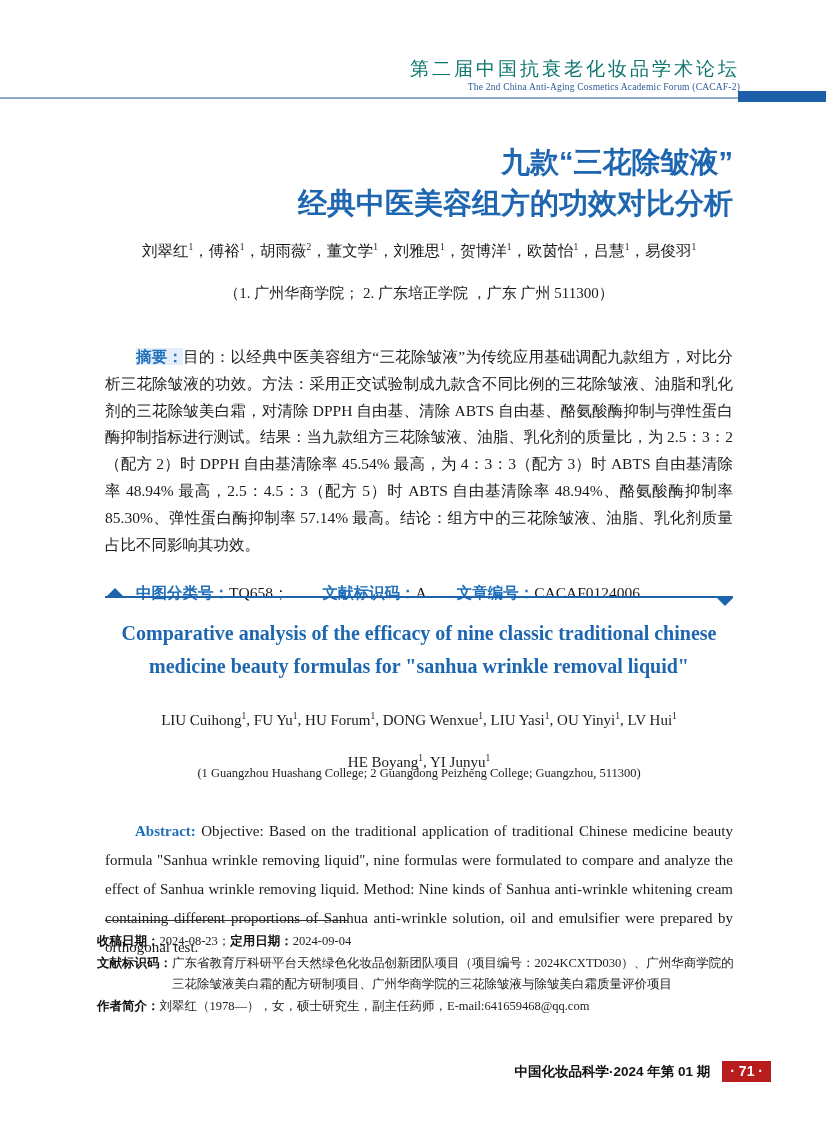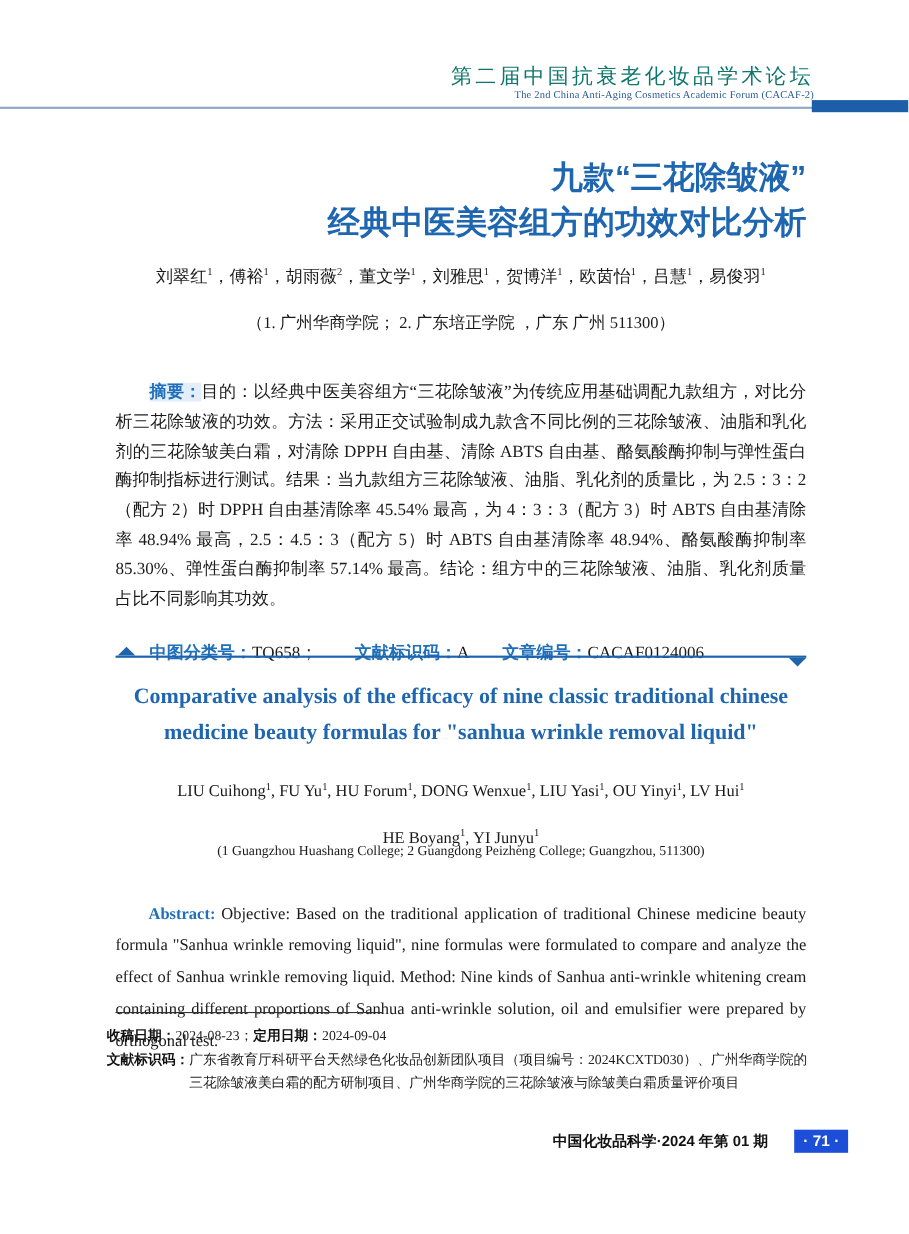--- a/index.html
+++ b/index.html
@@ -79,27 +79,27 @@
   
   .fn-divider{top:920px;left:105px;width:243px;height:1px;background:#333;}
   .footnotes{top:931px;left:97px;width:640px;font-size:12.5px;line-height:21.5px;color:#222;}
   .fn-row{display:flex;align-items:flex-start;}
   .fn-label{
     font-family:"Liberation Sans","DejaVu Sans",sans-serif;
     font-weight:bold;white-space:nowrap;flex:0 0 auto;color:#111;
   }
   .fn-value{flex:1 1 auto;}
   
-  .footer{top:1027px;right:55px;display:flex;align-items:center;gap:24px;margin-left:16px;}
+  .footer{top:1061px;right:55px;display:flex;align-items:center;gap:12px;margin-left:16px;}
   .footer-journal{
     font-family:"Liberation Sans","DejaVu Sans",sans-serif;
     font-weight:bold;font-size:13.5px;color:#111;
   }
   .footer-page{
-    background:#1d4ed8;color:#ffffff;
+    background:#b91c1c;color:#ffffff;
     font-family:"Liberation Sans","DejaVu Sans",sans-serif;
     font-weight:bold;font-size:14px;
     padding:2px 8px 3px 8px;
   }
 </style>
 </head>
 <body>
 
 <div class="page">
 
@@ -146,20 +146,24 @@
 
   <div class="abs footnotes">
     <div class="fn-row">
       <span class="fn-label">收稿日期：</span>
         <span class="fn-value"><span>2024-08-23；</span><span class="fn-label">定用日期：</span><span>2024-09-04</span></span>
     </div>
     <div class="fn-row">
       <span class="fn-label">文献标识码：</span>
         <span class="fn-value">广东省教育厅科研平台天然绿色化妆品创新团队项目（项目编号：2024KCXTD030）、广州华商学院的三花除皱液美白霜的配方研制项目、广州华商学院的三花除皱液与除皱美白霜质量评价项目</span>
     </div>
+    <div class="fn-row">
+      <span class="fn-label">作者简介：</span>
+        <span class="fn-value">刘翠红（1978—），女，硕士研究生，副主任药师，E-mail:641659468@qq.com</span>
+    </div>
   </div>
 
   <div class="abs footer">
     <span class="footer-journal">中国化妆品科学·2024 年第 01 期</span>
     <span class="footer-page">· 71 ·</span>
   </div>
 
 </div>
 
 </body></html>

